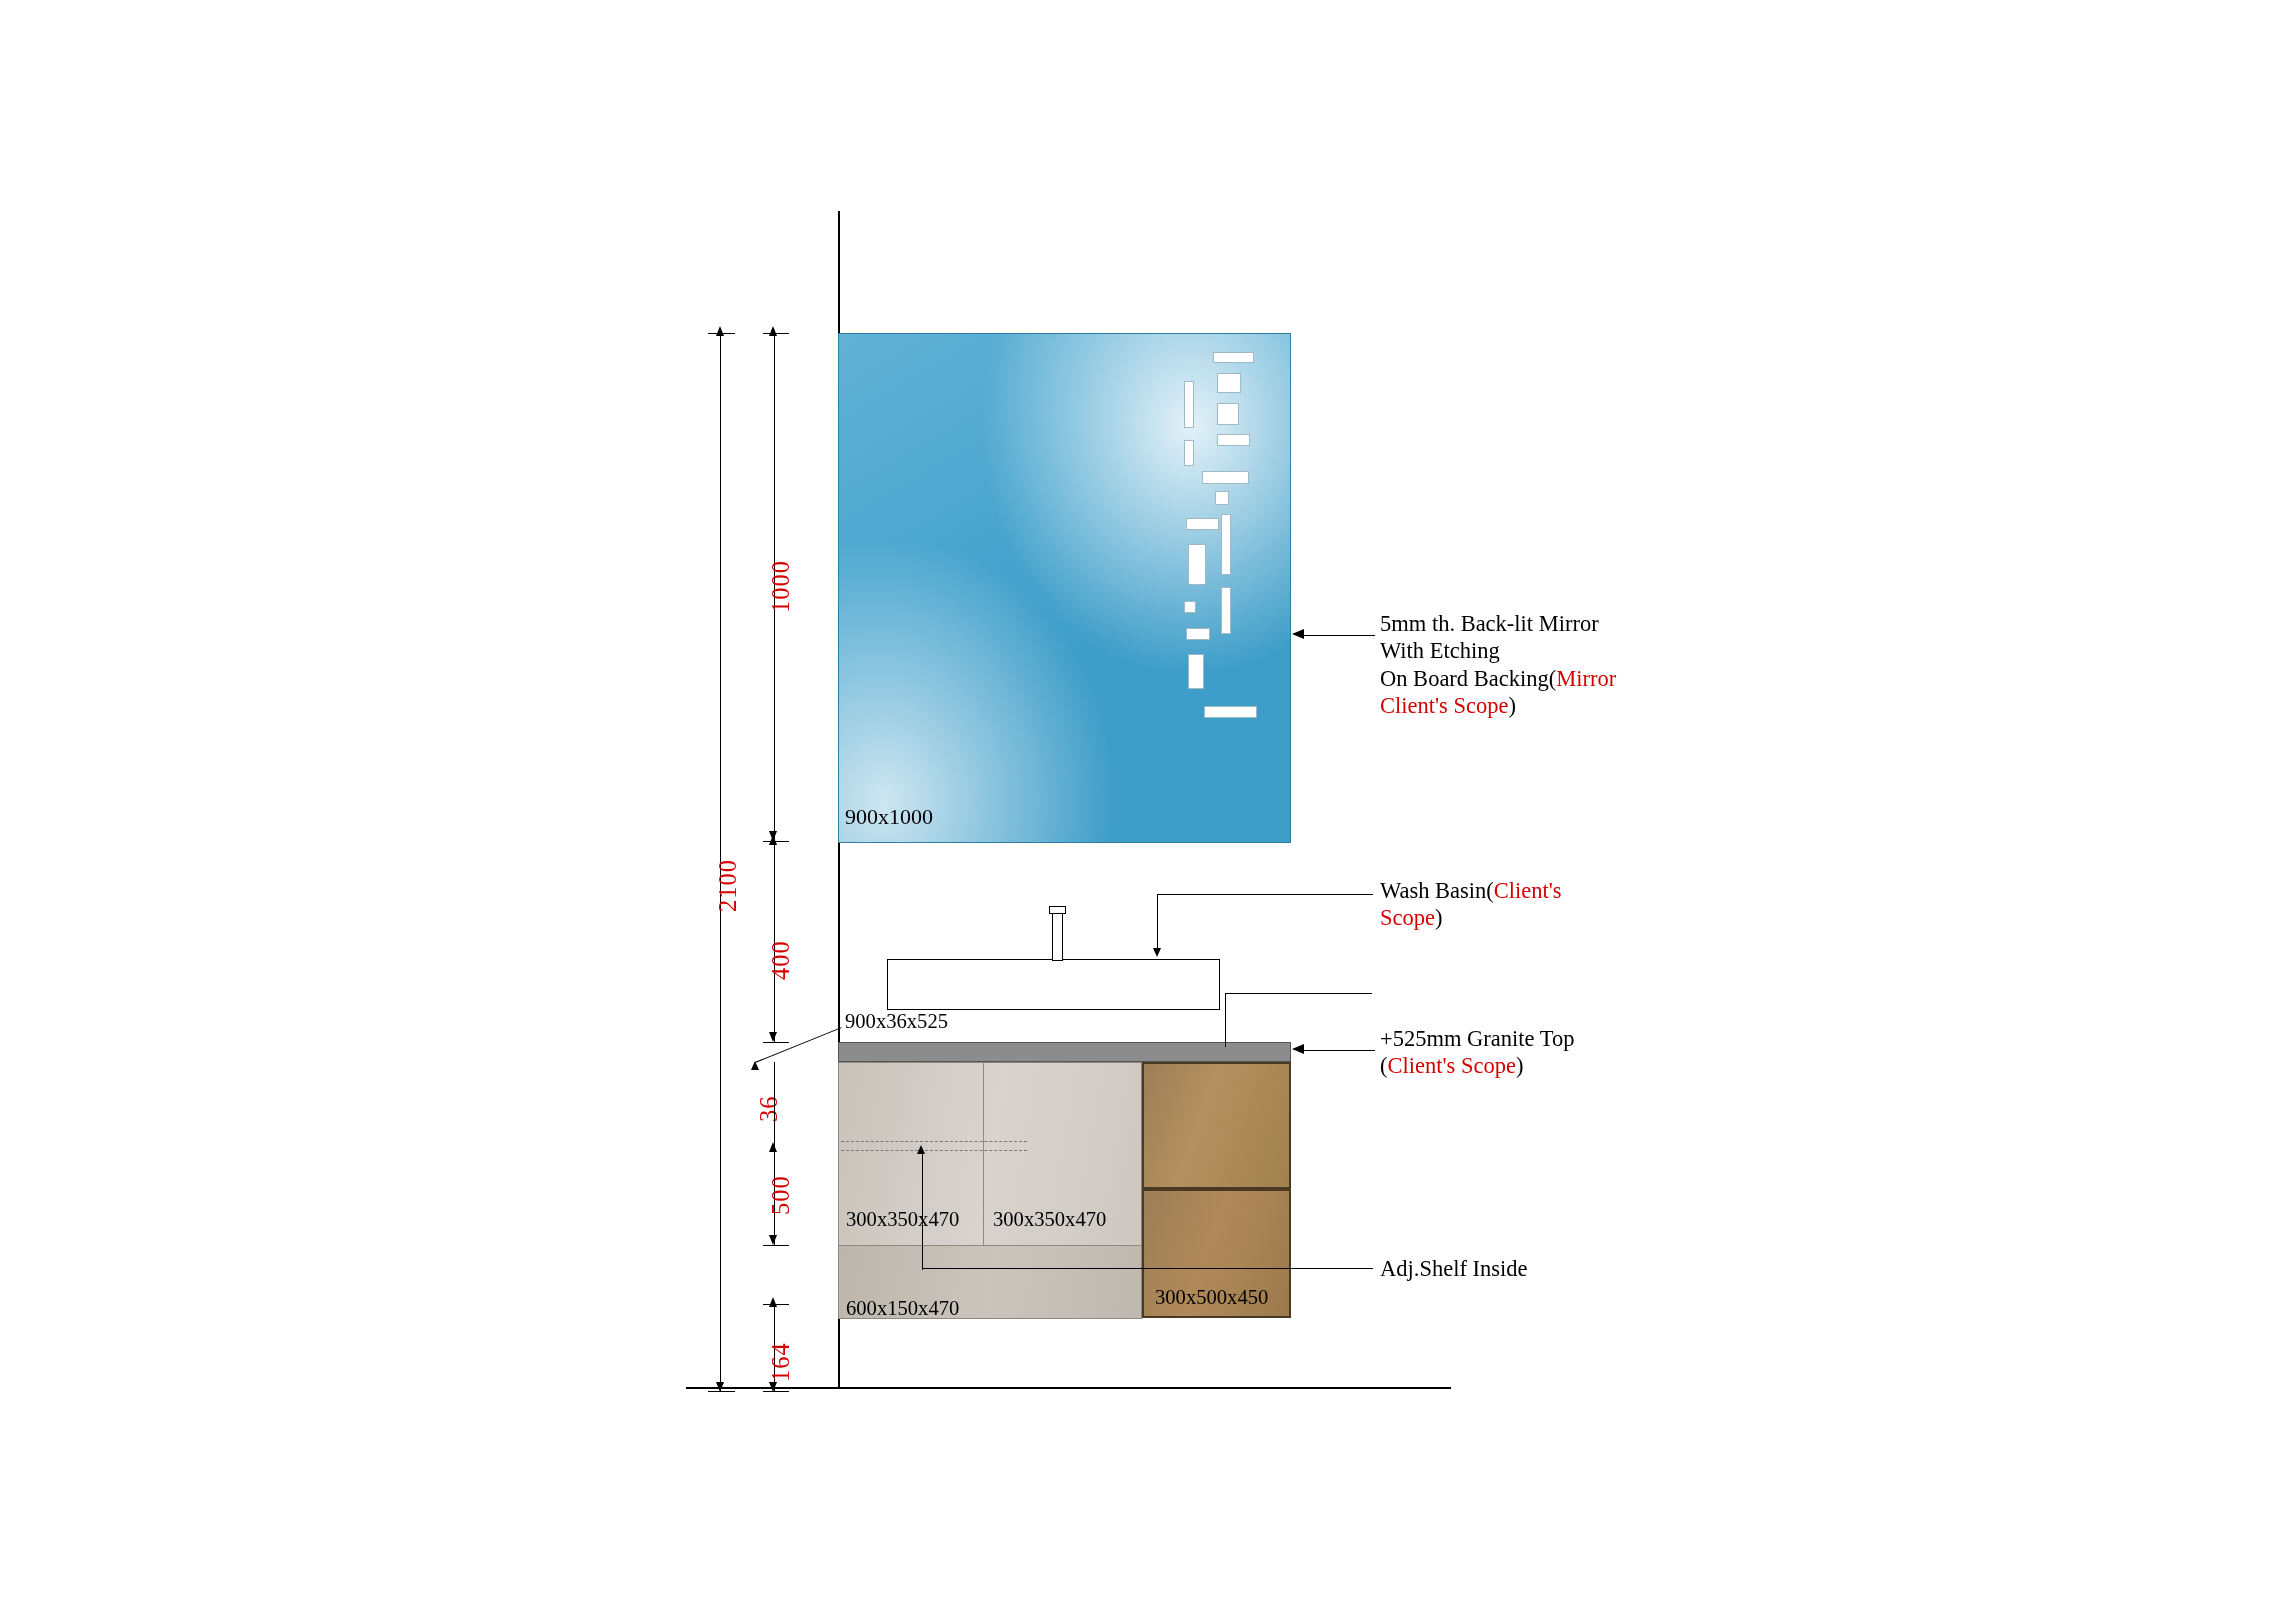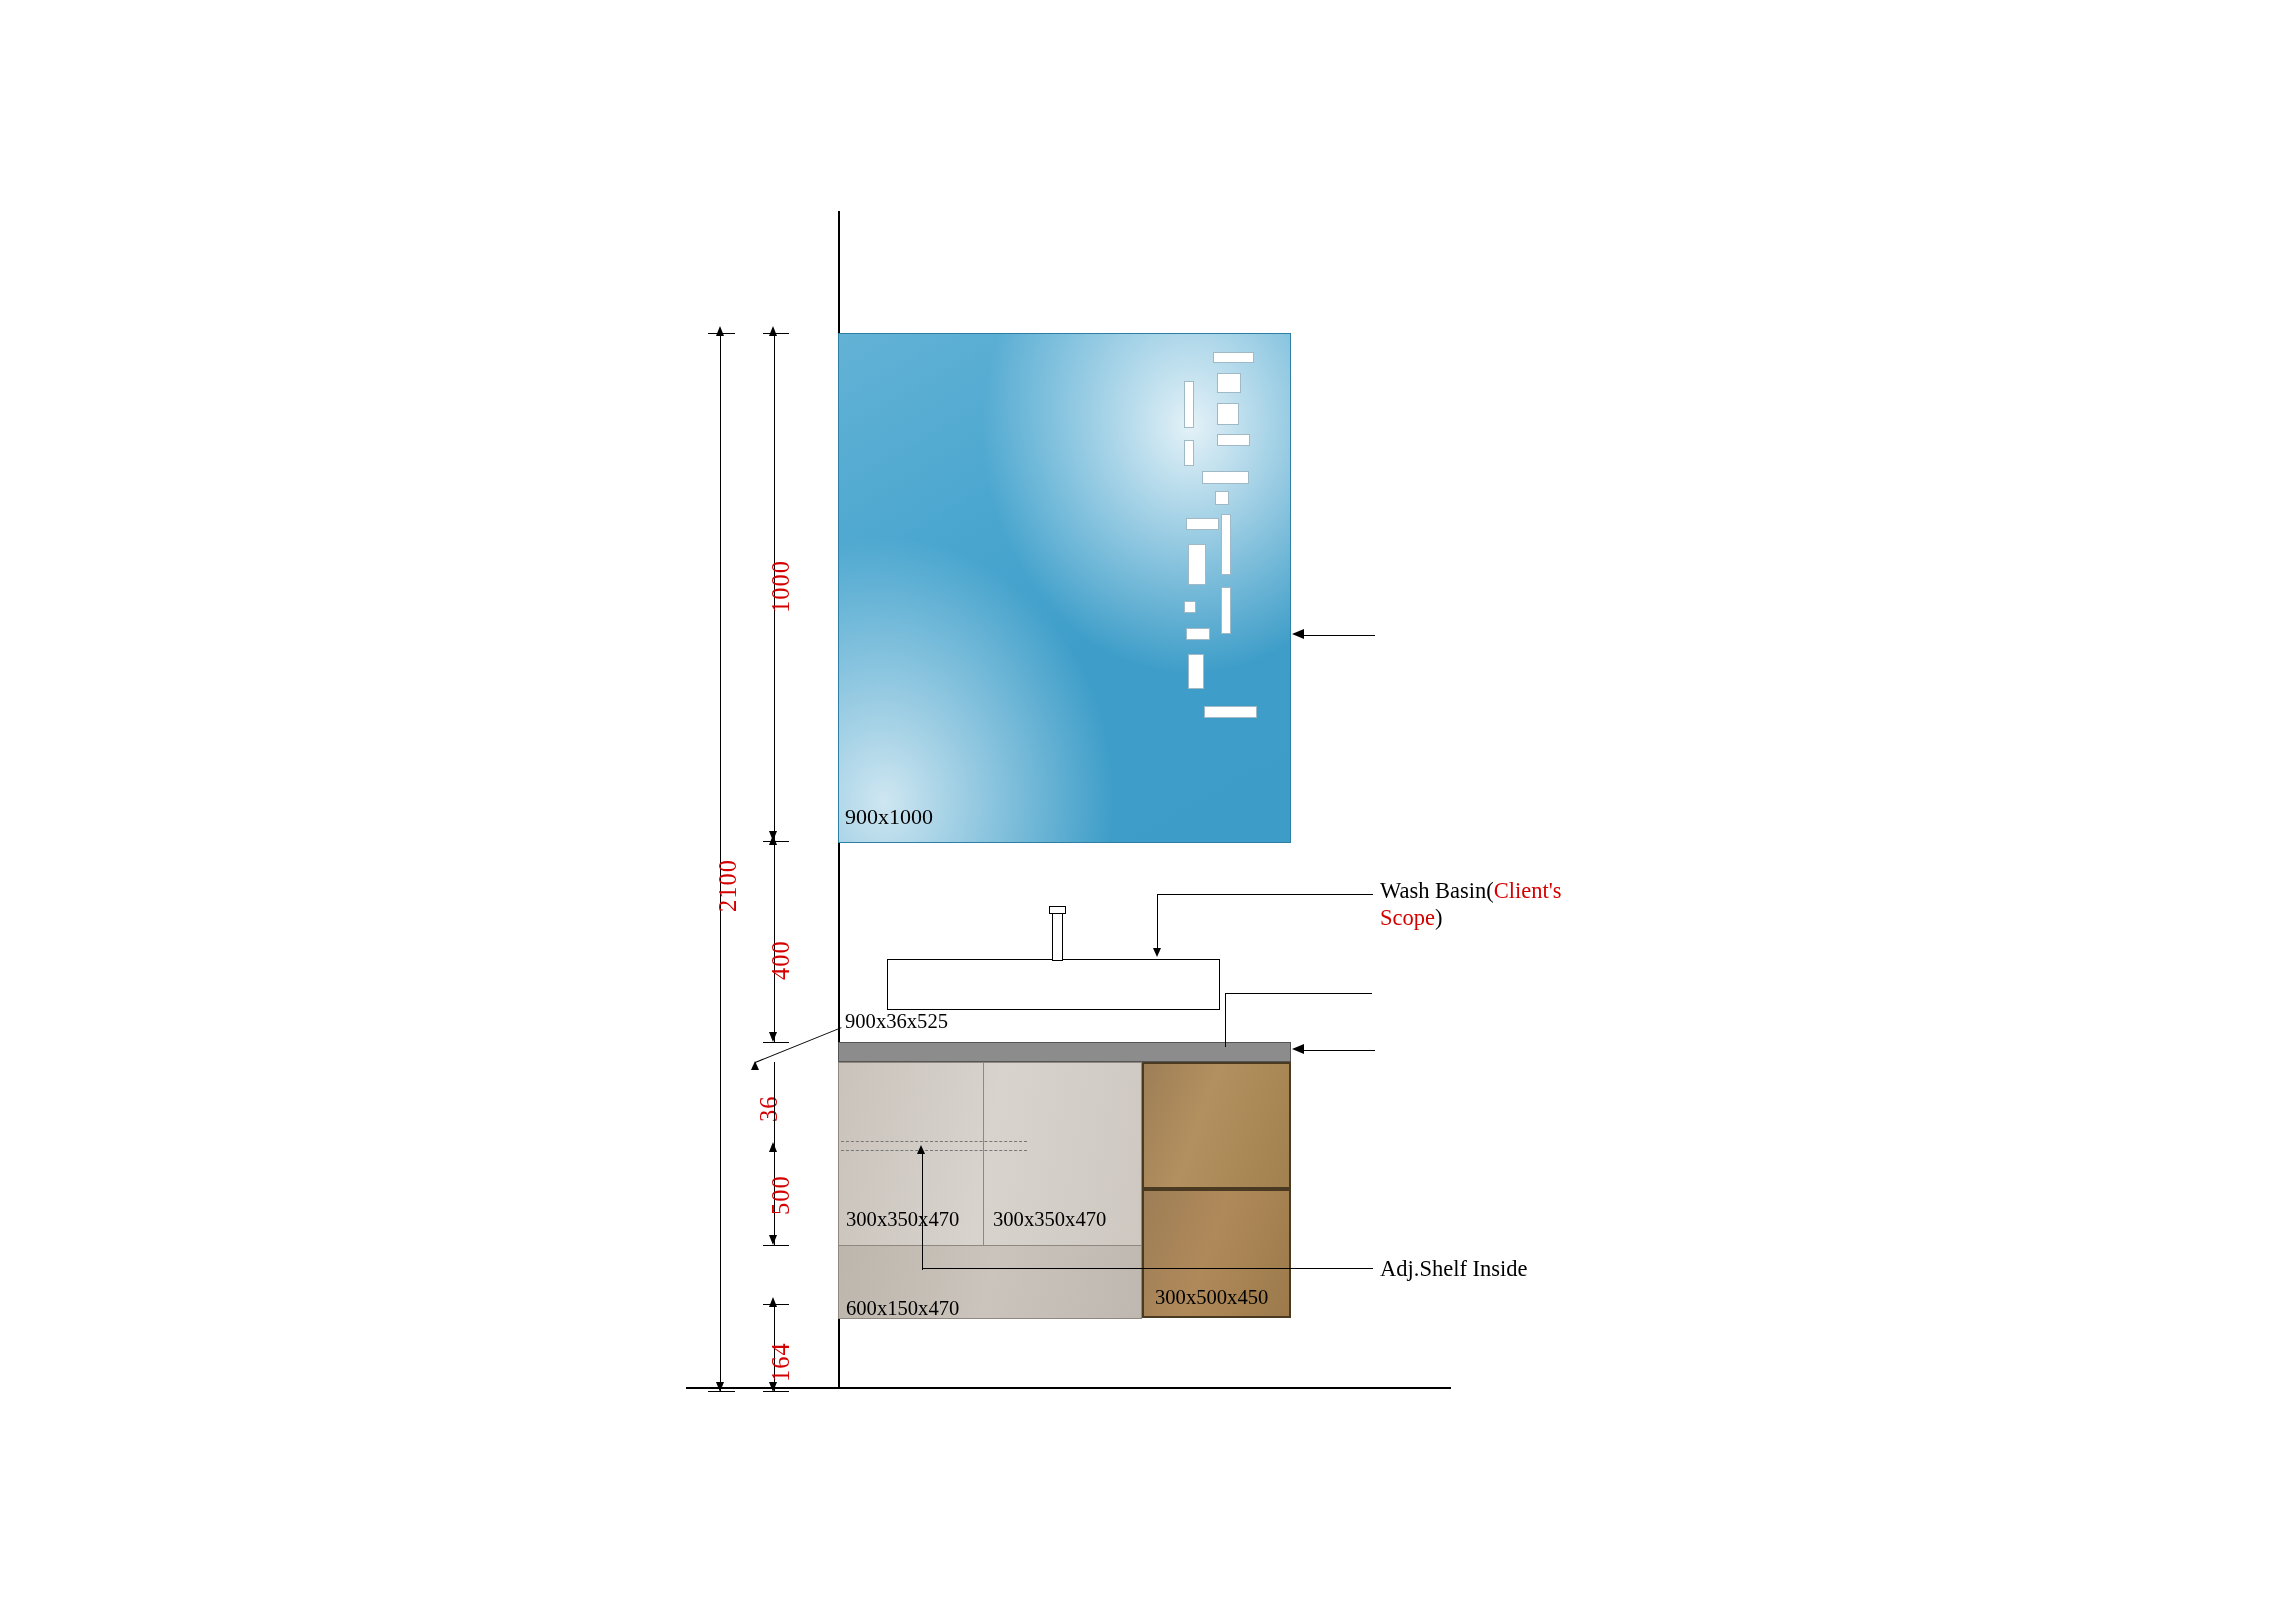--- a/index.html
+++ b/index.html
@@ -262,39 +262,49 @@
     <div class="etch" style="left:345px; top:267px; width:11.8px; height:11.8px;"></div>
     <div class="etch" style="left:382px; top:253px; width:9.8px; height:47px;"></div>
     <div class="etch" style="left:347px; top:294px; width:23.5px; height:11.8px;"></div>
     <div class="etch" style="left:349px; top:320px; width:15.7px; height:35px;"></div>
     <div class="etch" style="left:365px; top:372px; width:53px; height:11.8px;"></div>
   </div>
   <div class="abs mirror-label">900x1000</div>
 
   <div class="abs arrow-left" style="left:1292px; top:629px;"></div>
   <div class="abs lead lead-h" style="left:1304px; top:635px; width:71px;"></div>
+  <div class="abs note" style="left:1380px; top:610px; width:294px;">
+    <div>5mm th. Back-lit Mirror</div>
+    <div>With Etching</div>
+    <div><span>On Board Backing(</span><span class="red">Mirror</span></div>
+    <div><span class="red">Client's Scope</span><span>)</span></div>
+  </div>
 
   <div class="abs basin-body"></div>
   <div class="abs tap-stem"></div>
   <div class="abs tap-top"></div>
   <div class="abs basin-dim cab-text">900x36x525</div>
 
   <div class="abs lead lead-h" style="left:1157px; top:894px; width:216px;"></div>
   <div class="abs lead lead-v" style="left:1157px; top:894px; height:54px;"></div>
   <div class="abs arrow-dnsm" style="left:1153px; top:948px;"></div>
   <div class="abs note" style="left:1380px; top:877px; width:294px;">
     <div><span>Wash Basin(</span><span class="red">Client's</span></div>
     <div><span class="red">Scope</span><span>)</span></div>
   </div>
 
   <div class="abs granite"></div>
   <div class="abs lead lead-h" style="left:1225px; top:993px; width:147px;"></div>
   <div class="abs lead lead-v" style="left:1225px; top:993px; height:54px;"></div>
   <div class="abs arrow-left" style="left:1292px; top:1044px;"></div>
   <div class="abs lead lead-h" style="left:1304px; top:1050px; width:71px;"></div>
+  <div class="abs note" style="left:1380px; top:1025px; width:314px;">
+    <div>+525mm Granite Top</div>
+    <div><span>(</span><span class="red">Client's Scope</span><span>)</span></div>
+  </div>
 
   <div class="abs cab-left"></div>
   <div class="abs cab-left-split"></div>
   <div class="abs cab-bottom"></div>
   <div class="abs cab-right-top"></div>
   <div class="abs cab-right-bot"></div>
 
   <div class="abs shelf-dash-1"></div>
   <div class="abs shelf-dash-2"></div>
 

